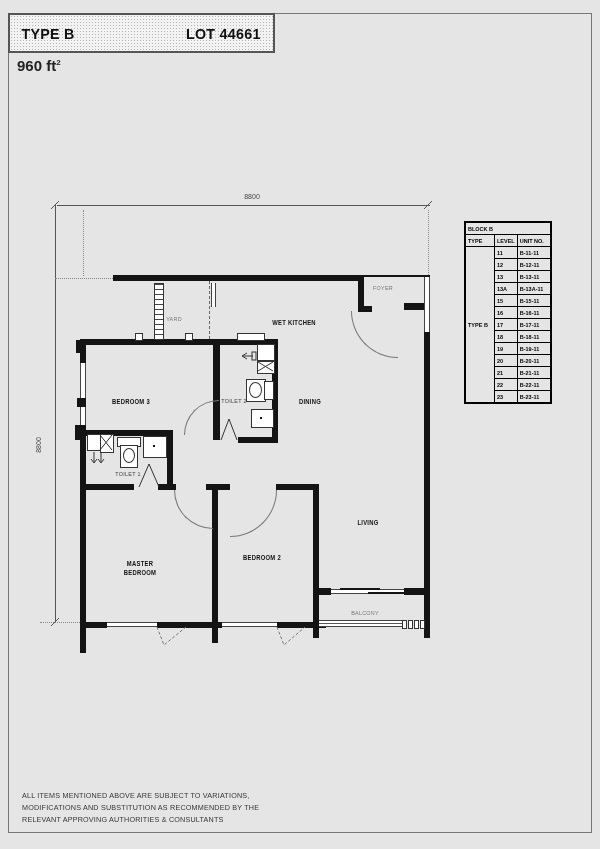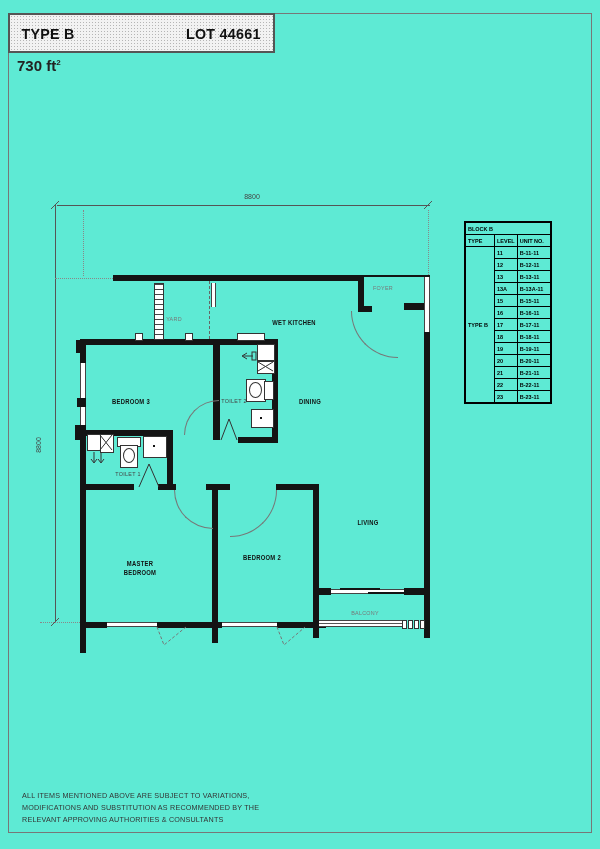--- a/index.html
+++ b/index.html
@@ -1,16 +1,16 @@
 <!DOCTYPE html>
 <html><head>
 <meta charset="utf-8">
 <style>
   html,body{margin:0;padding:0;background:#fff;}
-  #page{position:relative;width:600px;height:849px;background:#5eead4;overflow:hidden;
+  #page{position:relative;width:600px;height:849px;background:#e5e5e5;overflow:hidden;
         font-family:"Liberation Sans",sans-serif;}
   #page-border{position:absolute;left:8px;top:13px;width:582px;height:818px;border:1px solid #777;}
   
   #title-bar{position:absolute;left:8px;top:13px;width:243px;height:36px;border:2px solid #555;
      background-color:#f2f2f2;
      background-image:radial-gradient(#b5b5b5 0.6px, transparent 0.7px);background-size:3px 3px;
      display:flex;align-items:center;justify-content:space-between;padding:0 10px;}
   .title-text{font-size:15px;font-weight:bold;color:#111;letter-spacing:.3px;transform:scaleX(.95);}
   #area-label{position:absolute;left:17px;top:57px;font-size:15px;font-weight:bold;color:#222;}
   #area-label sup{font-size:8px;}
@@ -47,21 +47,21 @@
 </head>
 <body>
 
 <div id="page">
   <div id="page-border"></div>
 
   <div id="title-bar">
     <span class="title-text">TYPE B</span>
     <span class="title-text">LOT 44661</span>
   </div>
-  <div id="area-label"><span>730 ft</span><sup>2</sup></div>
+  <div id="area-label"><span>960 ft</span><sup>2</sup></div>
 
   <div class="dimline" style="left:57px;top:205px;width:373px;height:1px"></div>
   <div class="dimline" style="left:55px;top:205px;width:1px;height:417px"></div>
   <div class="ext" style="left:83px;top:210px;width:0;height:66px;border-left:1px dotted #888"></div>
   <div class="ext" style="left:428px;top:210px;width:0;height:65px;border-left:1px dotted #888"></div>
   <div class="ext" style="left:55px;top:278px;width:58px;height:0;border-top:1px dotted #888"></div>
   <div class="ext" style="left:40px;top:622px;width:40px;height:0;border-top:1px dotted #888"></div>
   <div class="dim-label" style="left:252px;top:196px">8800</div>
   <div class="dim-label vert" style="left:38px;top:445px">8800</div>
 

